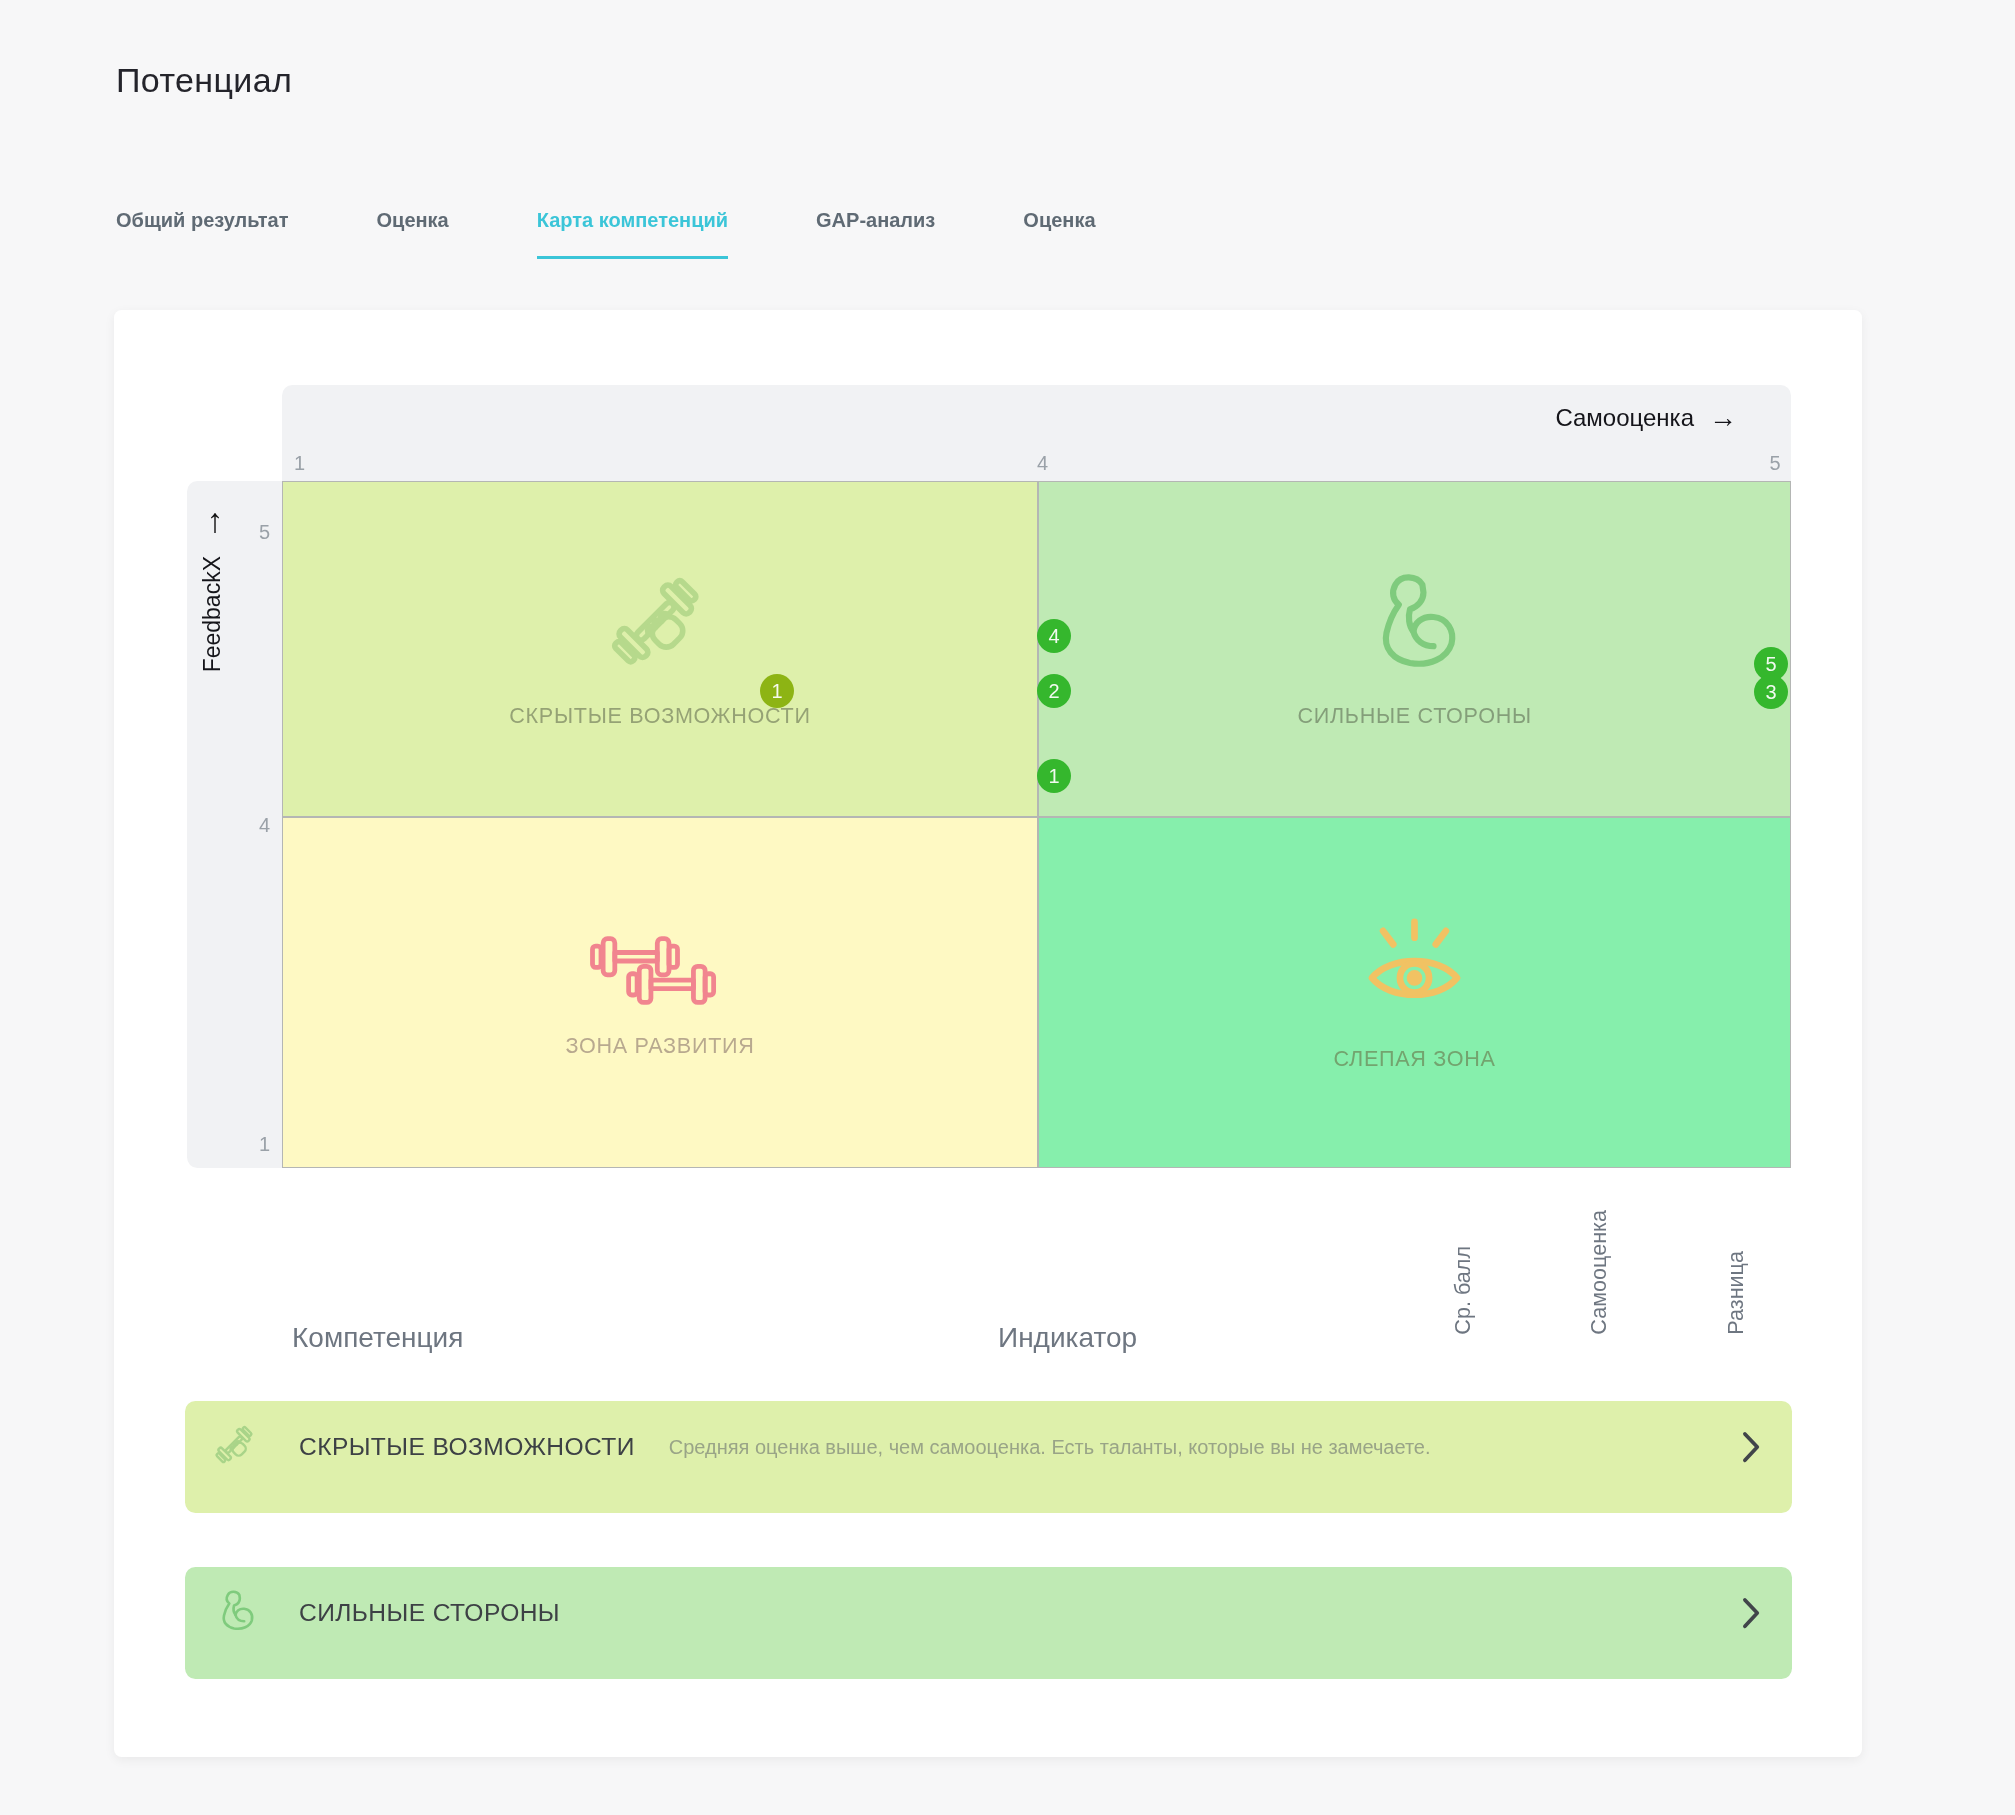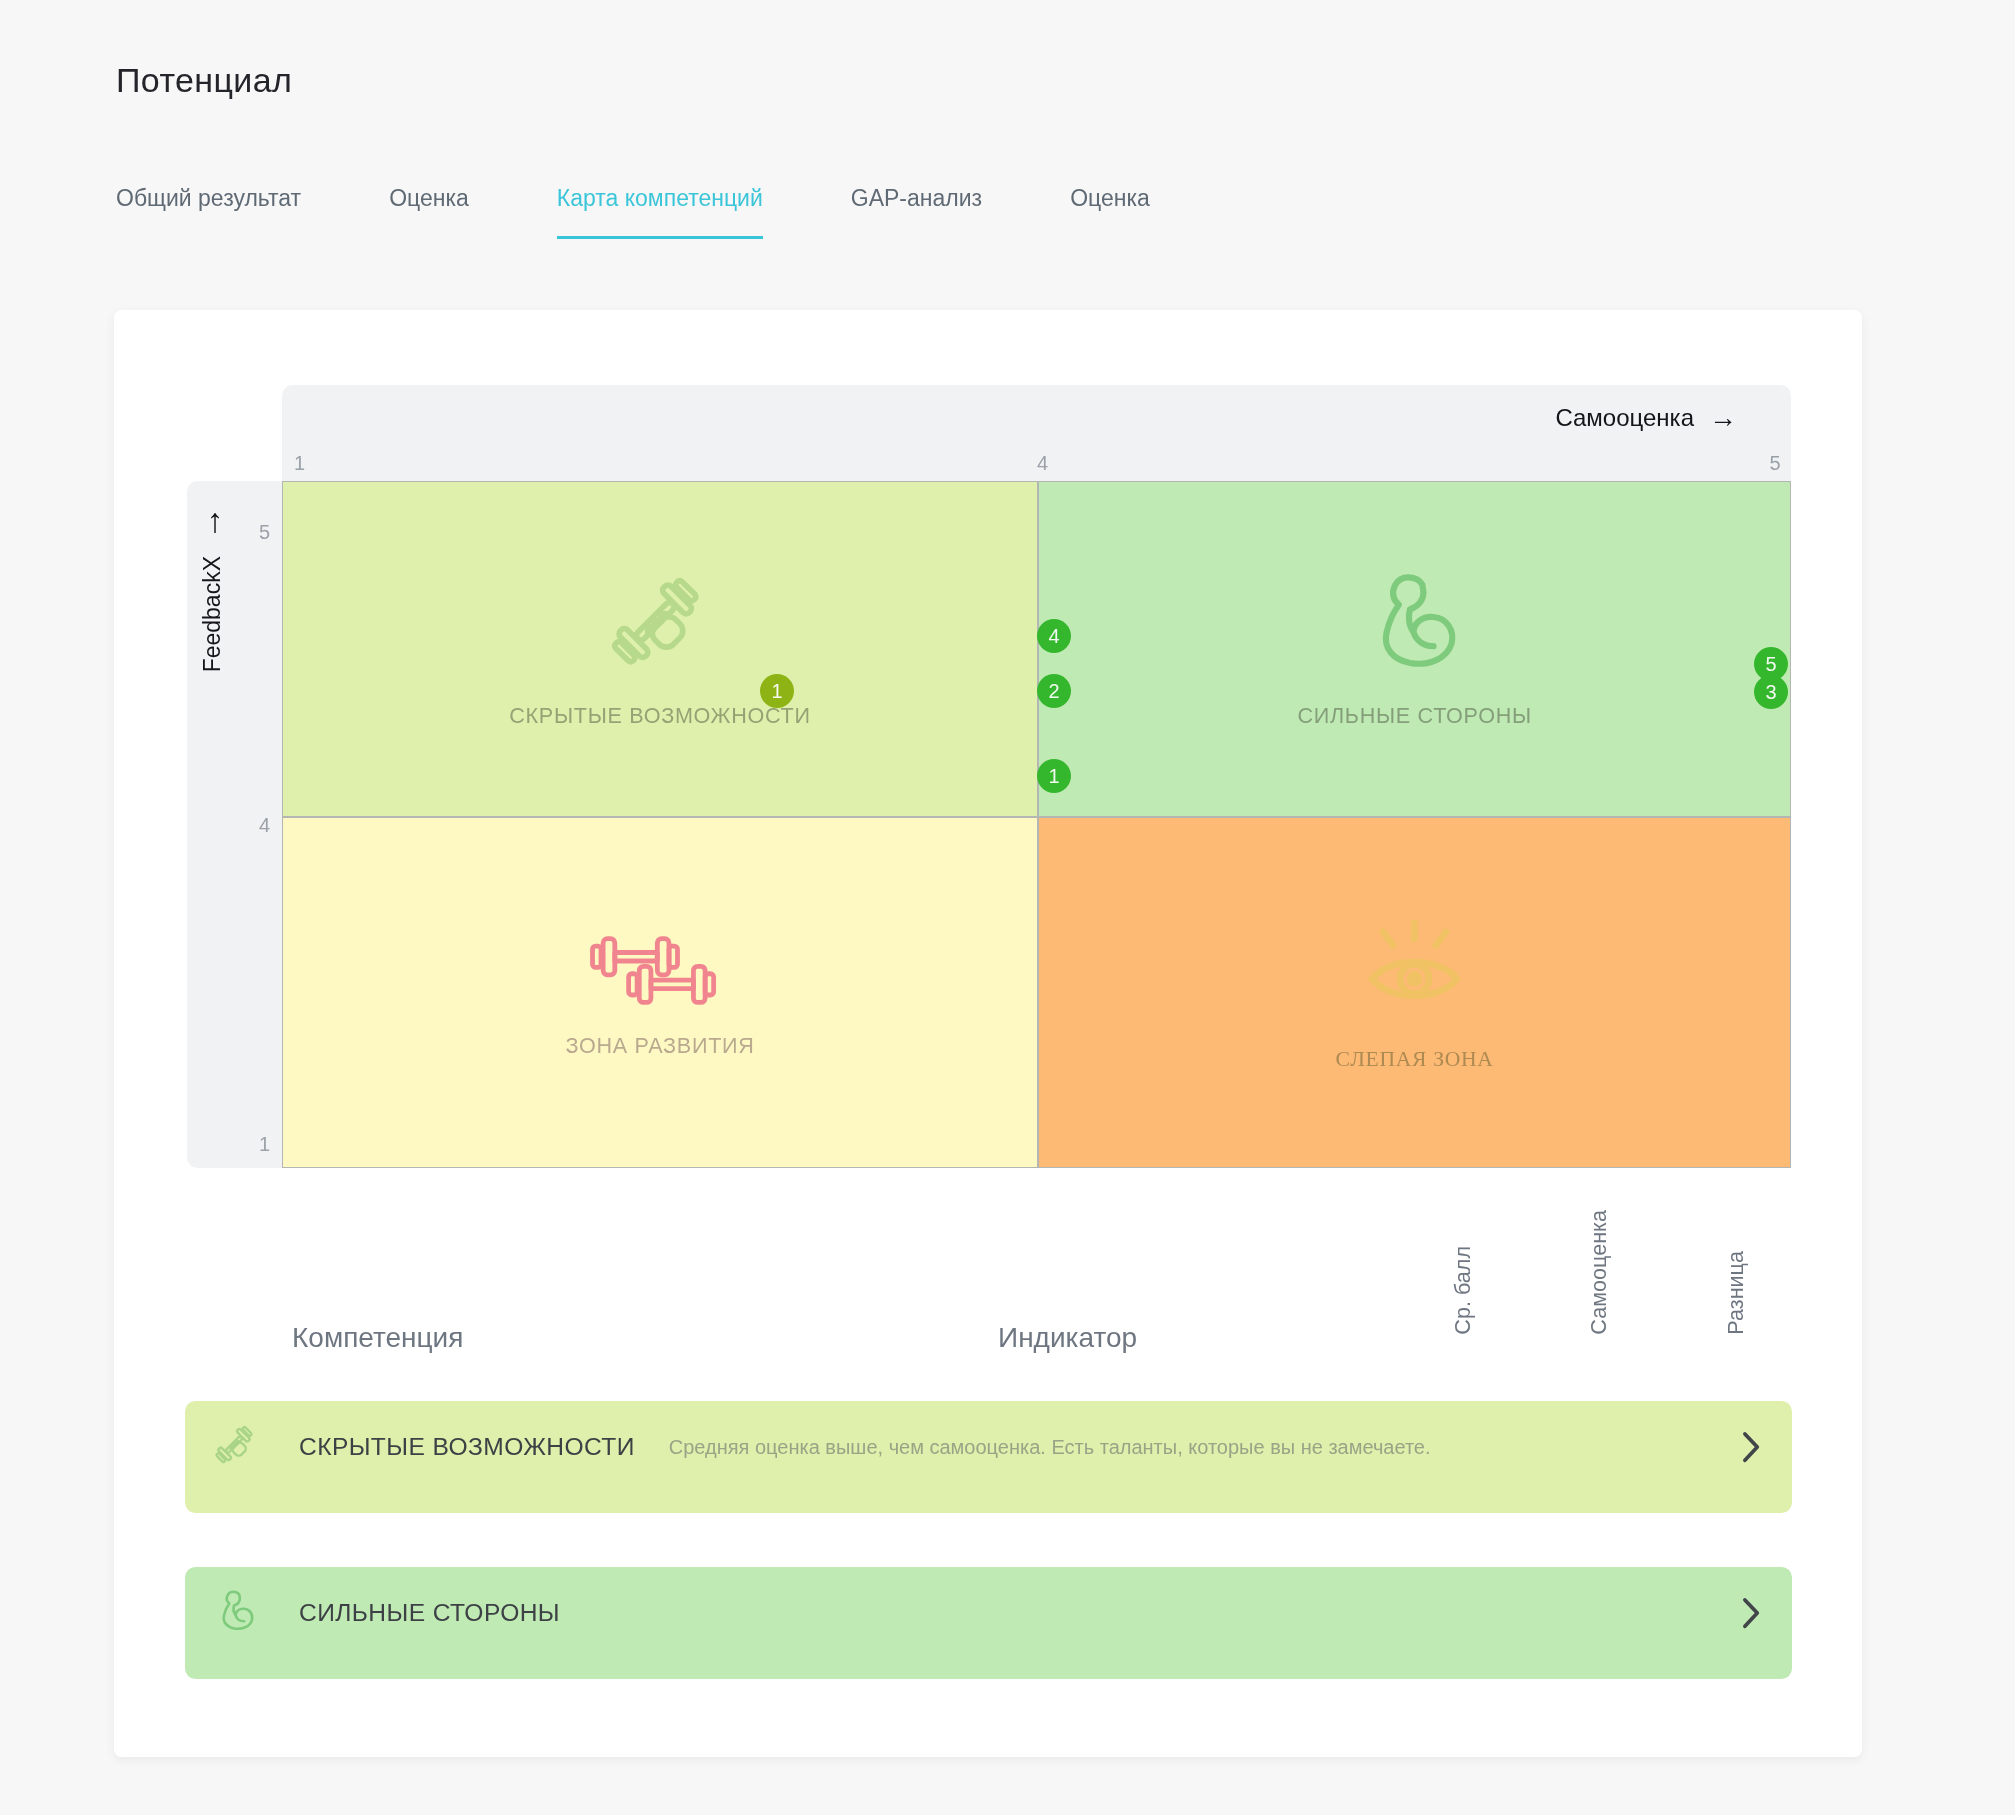--- a/index.html
+++ b/index.html
@@ -13,23 +13,23 @@
   }
   .page-title{
     position:absolute;left:116px;top:61px;
     font-size:34px;font-weight:400;color:#24242b;letter-spacing:0.4px;
   }
   .tabs{
     position:absolute;left:116px;top:185px;
     display:flex;gap:88px;align-items:flex-start;
   }
   .tab{
-    font-size:23px;font-weight:400;color:#5f6a74;
+    font-size:20px;font-weight:700;color:#5f6a74;
     padding-bottom:24px;border-bottom:3.7px solid transparent;
-    cursor:pointer;white-space:nowrap;
+    cursor:pointer;white-space:nowrap;margin-top:24px;
   }
   .tab.active{color:#3bc5d8;border-bottom-color:#3bc5d8;}
   .card{
     position:absolute;left:114px;top:310px;width:1748px;height:1447px;
     background:#ffffff;border-radius:7.5px;
     box-shadow:0 3px 10.4px rgba(0,0,0,.06);
   }
   
   .axis-top{
     position:absolute;left:168px;top:75px;width:1509px;height:96px;
@@ -69,21 +69,21 @@
     display:flex;flex-direction:column;align-items:center;justify-content:center;
   }
   .quad .q-label{
     margin-top:21px;font-size:21.6px;letter-spacing:0.7px;color:rgba(60,66,52,.45);
     white-space:nowrap;
   }
   .quad.q-tl{background:#def0ab;}
   .quad.q-tr{background:#bfeab4;}
   .quad.q-bl{background:#fef9c3;}
   .quad.q-bl .q-label{color:rgba(100,70,80,.45);}
-  .quad.q-br{background:#fdba74;font-family:Liberation Serif, serif;}
+  .quad.q-br{background:#86efac;}
   .quad.q-br .q-label{color:rgba(95,90,50,.5);}
   .badge{
     position:absolute;width:34px;height:34px;border-radius:50%;
     display:flex;align-items:center;justify-content:center;
     color:rgba(255,255,255,.93);font-size:20px;font-weight:500;
     cursor:pointer;
   }
   .badge.olive{background:#8db414;}
   .badge.green{background:#35b72d;}
   

